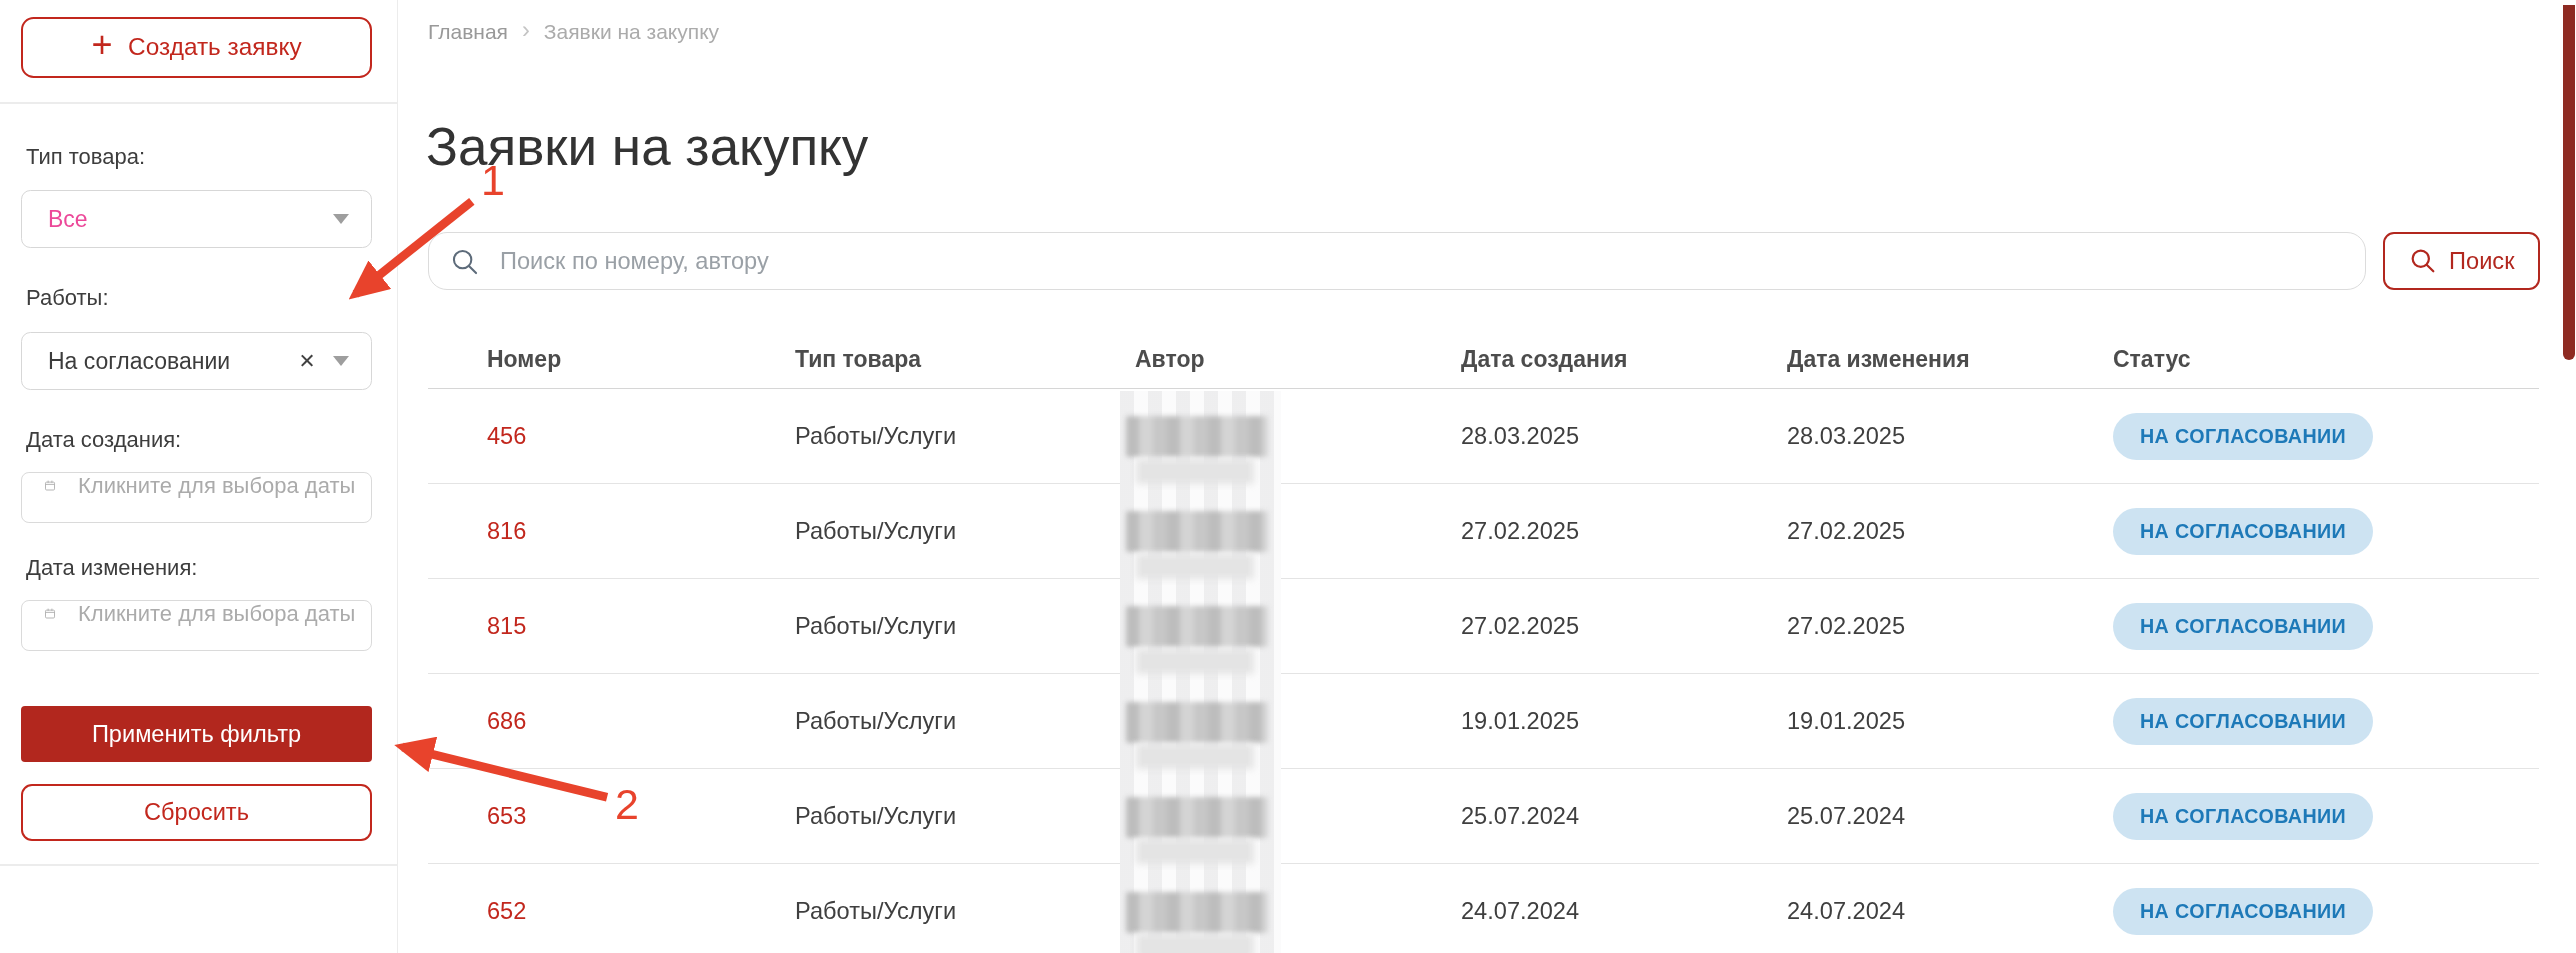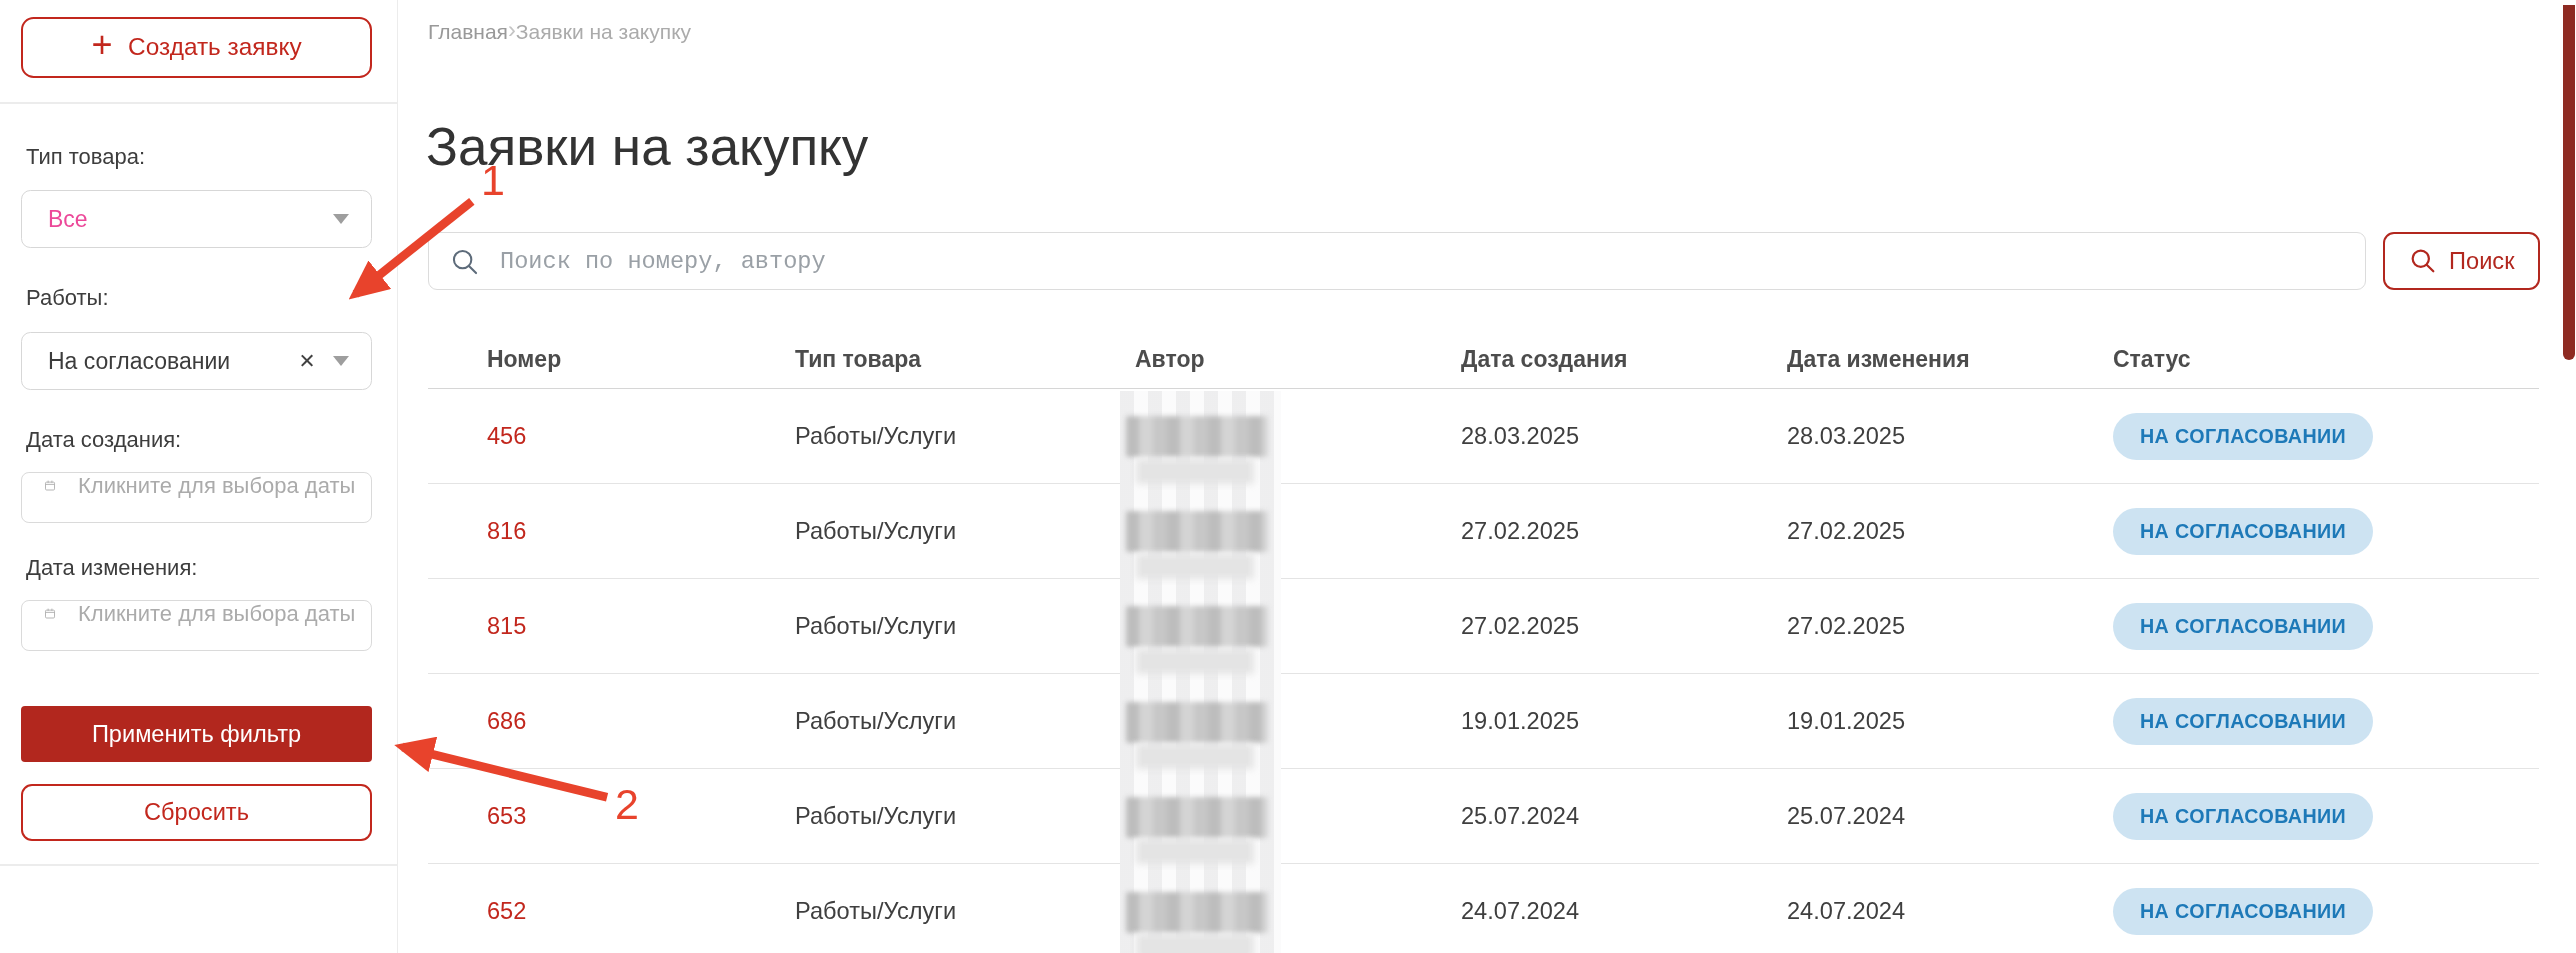--- a/index.html
+++ b/index.html
@@ -31,28 +31,28 @@
   .date-box{position:absolute;left:21px;width:351px;height:51px;border:1.6px solid #dadada;border-radius:7.9px;
     background:#fff;display:flex;padding:0 15.7px 0 22px;gap:22px;cursor:pointer;}
   .date-box .ph{font-size:22px;color:#ababab;white-space:nowrap;}
   .apply-btn{position:absolute;left:21px;top:706px;width:351px;height:56px;background:var(--apply-red);
     border:none;border-radius:4px;color:#fff;font-size:23.6px;cursor:pointer;}
   .reset-btn{position:absolute;left:21px;top:784px;width:351px;height:57px;background:#fff;
     border:2.4px solid var(--accent-red);border-radius:11px;color:var(--accent-red);font-size:23.6px;cursor:pointer;}
 
   
   #main{position:absolute;left:399px;top:0;width:2177px;height:953px;}
-  .breadcrumb{position:absolute;left:29px;top:20.4px;display:flex;align-items:center;font-size:21px;}
+  .breadcrumb{position:absolute;left:29px;top:20.4px;display:flex;align-items:center;gap:14px;font-size:21px;}
   .bc-home{color:#999;}
   .bc-sep{color:#c4c4c4;font-size:23.6px;margin-top:-3.1px;}
   .bc-cur{color:#ababab;}
   .page-title{position:absolute;left:27px;top:116px;font-size:53px;color:#333;font-weight:400;}
   .search-wrap{position:absolute;left:29px;top:232px;width:1938px;height:58px;}
-  .search-input{width:100%;height:100%;border:1.6px solid #dcdcdc;border-radius:9px;font-size:23.6px;color:#3a3a3a;
-    padding:0 23.6px 0 71px;outline:none;font-family:Liberation Mono, monospace;}
+  .search-input{width:100%;height:100%;border:1.6px solid #dcdcdc;border-radius:19px;font-size:23.6px;color:#3a3a3a;
+    padding:0 23.6px 0 71px;outline:none;font-family:Liberation Sans, sans-serif;}
   .search-input::placeholder{color:#9aa0a6;}
   .search-glass{position:absolute;left:22px;top:15px;pointer-events:none;}
   .search-btn{position:absolute;left:1984px;top:232px;width:157px;height:58px;background:#fff;
     border:2.4px solid var(--apply-red);border-radius:11px;color:var(--apply-red);font-size:23.6px;
     display:flex;align-items:center;justify-content:center;gap:12.6px;cursor:pointer;}
 
   
   #table{position:absolute;left:29px;top:330px;width:2111px;height:623px;overflow:hidden;}
   .thead,.trow{display:grid;grid-template-columns:308px 340px 326px 326px 326px 1fr;
     padding-left:59px;align-items:center;}

